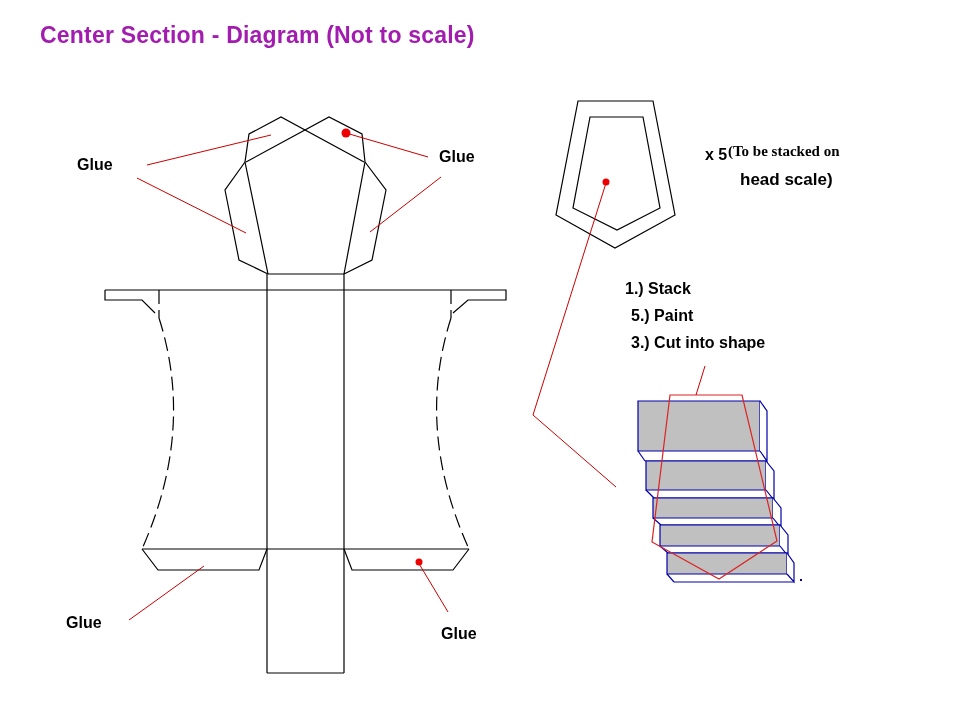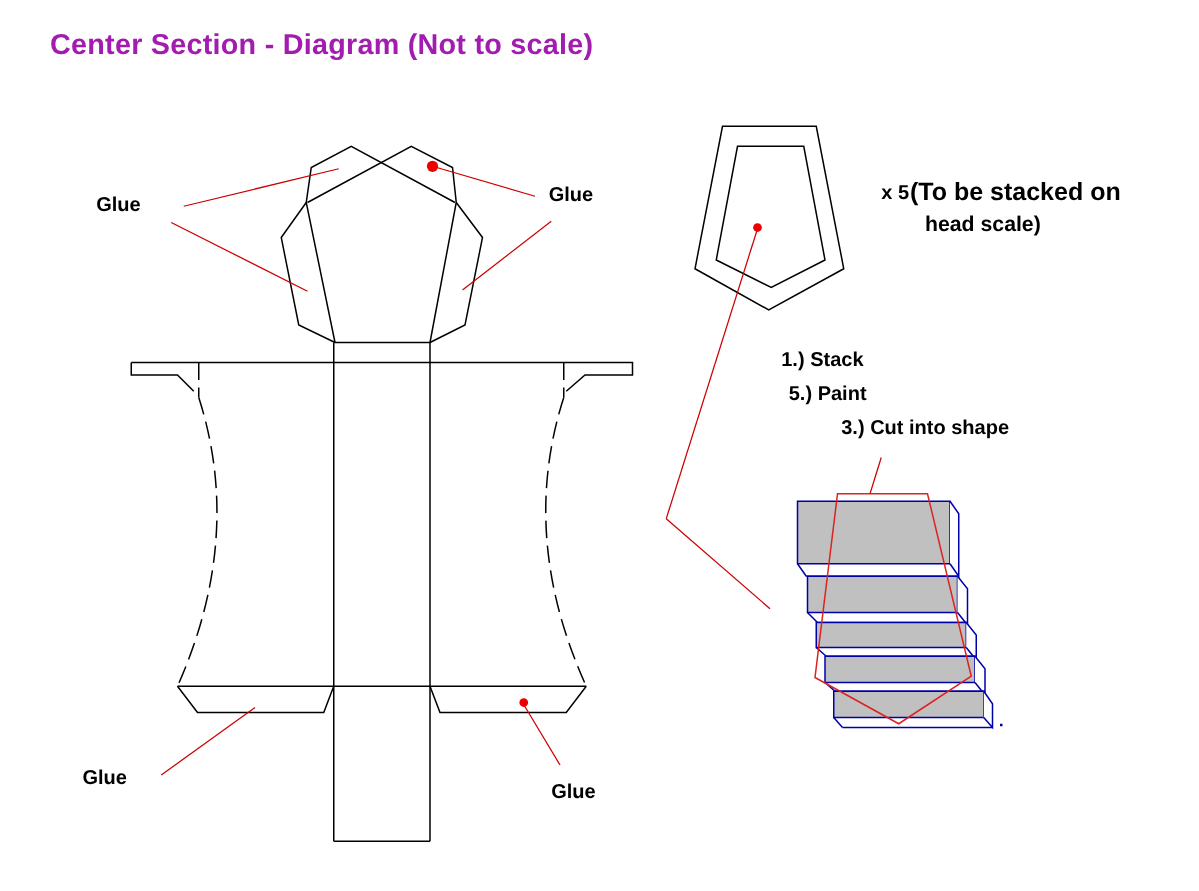--- a/index.html
+++ b/index.html
@@ -105,18 +105,18 @@
     <circle cx="419" cy="562" r="3.5"></circle>
   </g>
 </svg>
 
 <div class="lbl" style="left:77px;top:156px;">Glue</div>
 <div class="lbl" style="left:439px;top:148px;">Glue</div>
 <div class="lbl" style="left:66px;top:614px;">Glue</div>
 <div class="lbl" style="left:441px;top:625px;">Glue</div>
 
 <div class="lbl" style="left:686px;top:146px;margin-left:19px;">x 5</div>
-<div class="lbl" style="left:728px;top:143px;font-size:20px;">(To be stacked on</div>
+<div class="lbl" style="left:728px;top:143px;font-size:15px;font-family:Liberation Serif, serif;">(To be stacked on</div>
 <div class="lbl" style="left:740px;top:170px;font-size:17px;">head scale)</div>
 
 <div class="lbl" style="left:625px;top:280px;text-align:right;">1.) Stack</div>
 <div class="lbl" style="left:631px;top:307px;">5.) Paint</div>
-<div class="lbl" style="left:631px;top:334px;margin-left:42px;">3.) Cut into shape</div>
+<div class="lbl" style="left:631px;top:334px;">3.) Cut into shape</div>
 
 </body></html>

